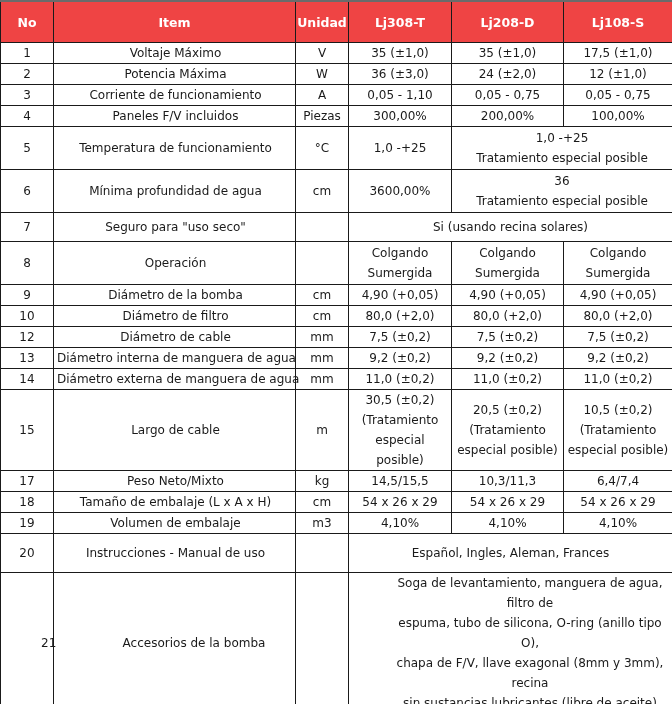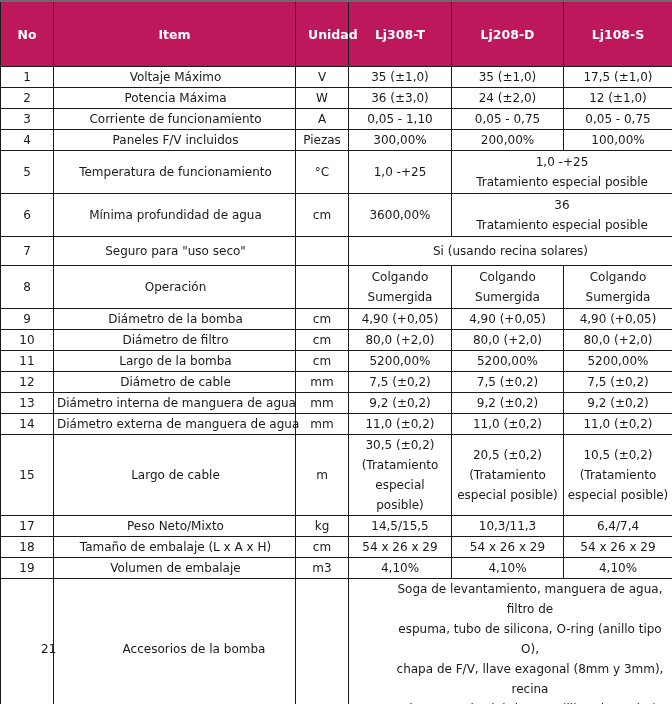--- a/index.html
+++ b/index.html
@@ -4,21 +4,21 @@
 <style>
   html, body { margin: 0; padding: 0; background: #ffffff; }
   body { width: 672px; height: 704px; overflow: hidden; font-family: "DejaVu Sans", sans-serif; }
   table { border-collapse: collapse; width: 672px; table-layout: fixed; border-top: 2px solid #6b6b6b; }
   col.c-no { width: 53px; }
   col.c-item { width: 242px; }
   col.c-unit { width: 53px; }
   col.c-m1 { width: 103px; }
   col.c-m2 { width: 112px; }
   col.c-m3 { width: 109px; }
-  th { background: #be185d; color: #ffffff; font-weight: bold; font-size: 12.5px; height: 40px; border: 1px solid #1a1a1a; border-top: none; padding: 12px; font-family: "DejaVu Sans", sans-serif; }
+  th { background: #ef4444; color: #ffffff; font-weight: bold; font-size: 12.5px; height: 40px; border: 1px solid #1a1a1a; border-top: none; padding: 0; font-family: "DejaVu Sans", sans-serif; }
   td { border: 1px solid #1a1a1a; font-size: 12px; color: #1a1a1a; text-align: center; padding: 0 1px; line-height: 20px; height: 20px; }
   td.item { text-align: center; padding-left: 3px; white-space: nowrap; }
   tr.r2 td { height: 42px; }
   tr.r3 td { height: 62px; }
   tr.r4 td { height: 80px; padding-left: 40px; }
   tr.r20 td { height: 38px; }
   .ml { display: block; }
 </style>
 </head>
 <body>
@@ -128,28 +128,20 @@
     </tr>
     <tr>
       <td>10</td>
       <td class="item">Diámetro de filtro</td>
       <td>cm</td>
       <td>80,0 (+2,0)</td>
       <td>80,0 (+2,0)</td>
       <td>80,0 (+2,0)</td>
     </tr>
     <tr>
-      <td>11</td>
-      <td class="item">Largo de la bomba</td>
-      <td>cm</td>
-      <td>5200,00%</td>
-      <td>5200,00%</td>
-      <td>5200,00%</td>
-    </tr>
-    <tr>
       <td>12</td>
       <td class="item">Diámetro de cable</td>
       <td>mm</td>
       <td>7,5 (±0,2)</td>
       <td>7,5 (±0,2)</td>
       <td>7,5 (±0,2)</td>
     </tr>
     <tr>
       <td>13</td>
       <td class="item">Diámetro interna de manguera de agua</td>
@@ -203,20 +195,26 @@
       <td>54 x 26 x 29</td>
     </tr>
     <tr>
       <td>19</td>
       <td class="item">Volumen de embalaje</td>
       <td>m3</td>
       <td>4,10%</td>
       <td>4,10%</td>
       <td>4,10%</td>
     </tr>
+    <tr class="r20">
+      <td>20</td>
+      <td class="item">Instrucciones - Manual de uso</td>
+      <td></td>
+      <td colspan="3">Español, Ingles, Aleman, Frances</td>
+    </tr>
     <tr class="r4">
       <td>21</td>
       <td class="item">Accesorios de la bomba</td>
       <td></td>
       <td colspan="3">
         <span class="ml">Soga de levantamiento, manguera de agua, filtro de</span>
         <span class="ml">espuma, tubo de silicona, O-ring (anillo tipo O),</span>
         <span class="ml">chapa de F/V, llave exagonal (8mm y 3mm), recina</span>
         <span class="ml">sin sustancias lubricantes (libre de aceite)</span>
       </td>

